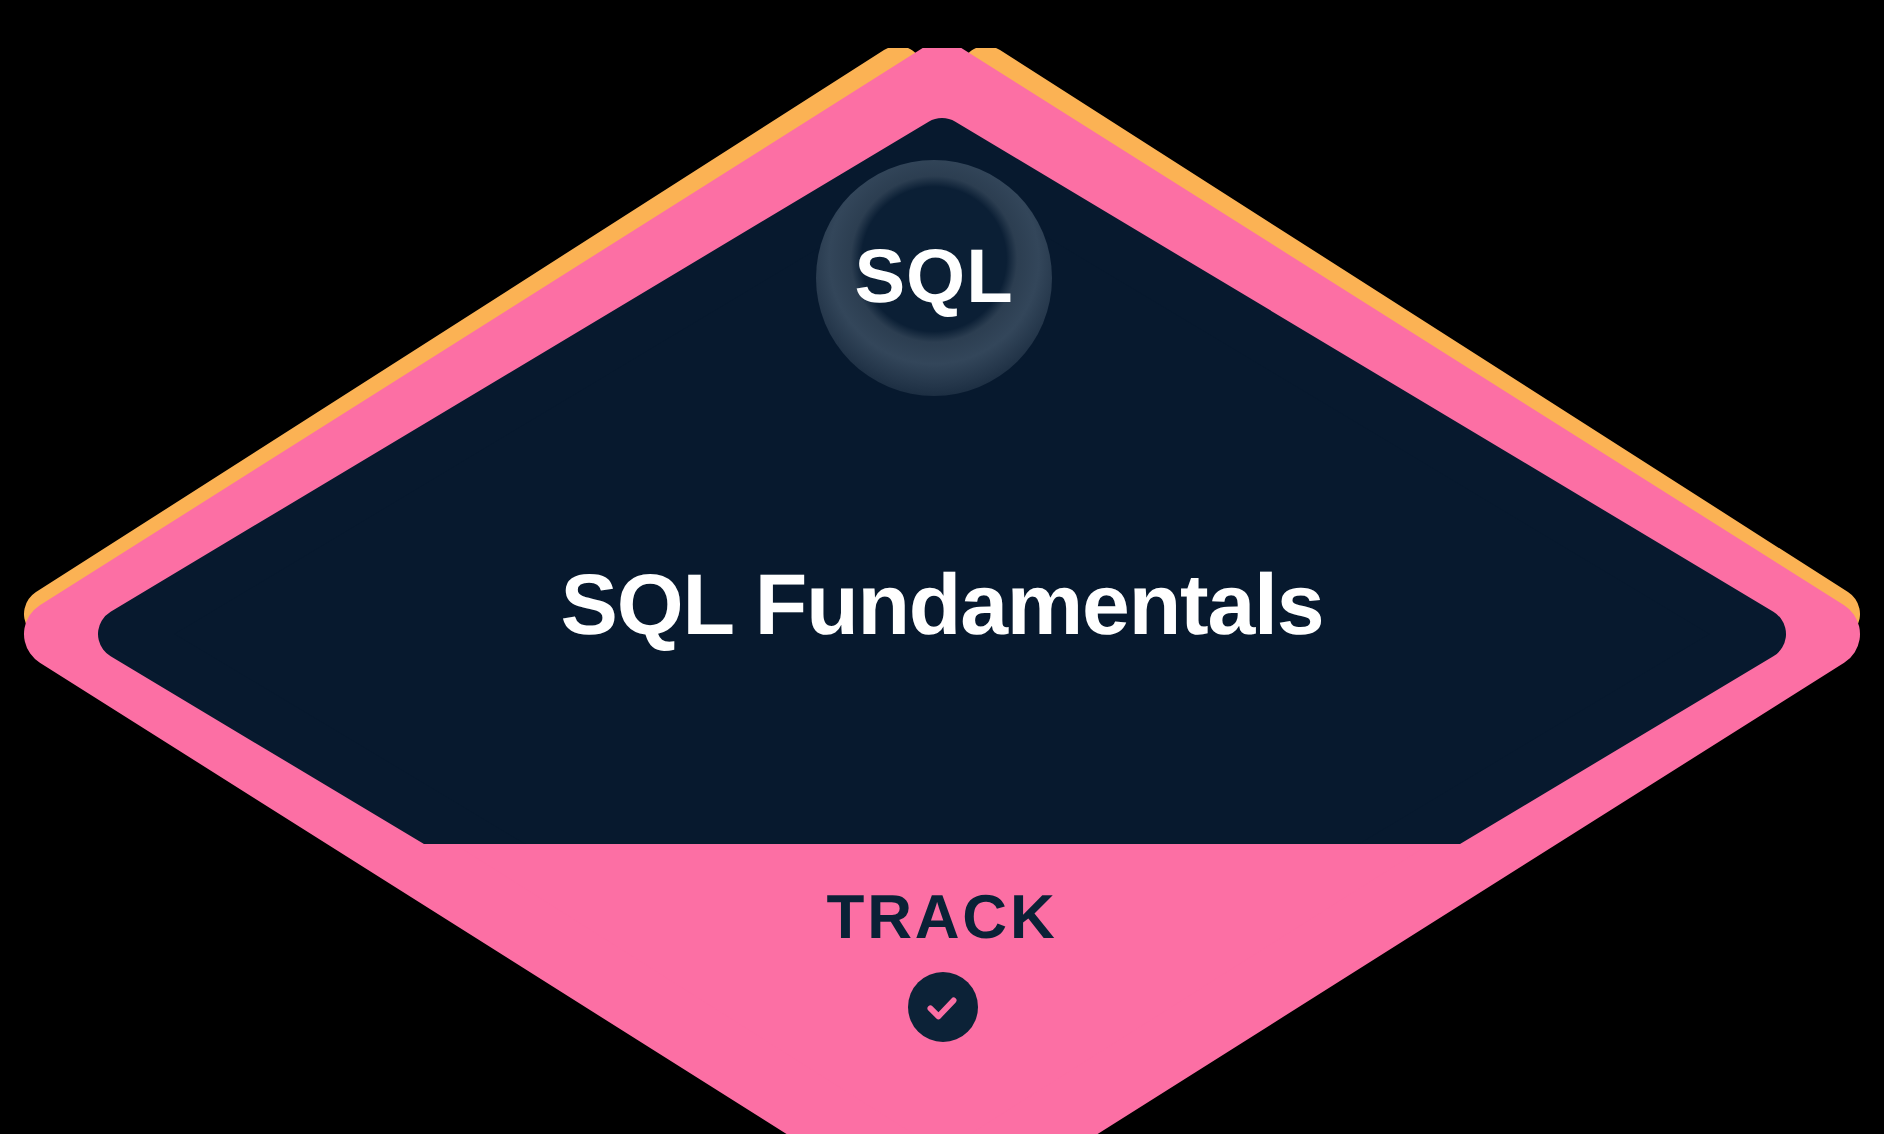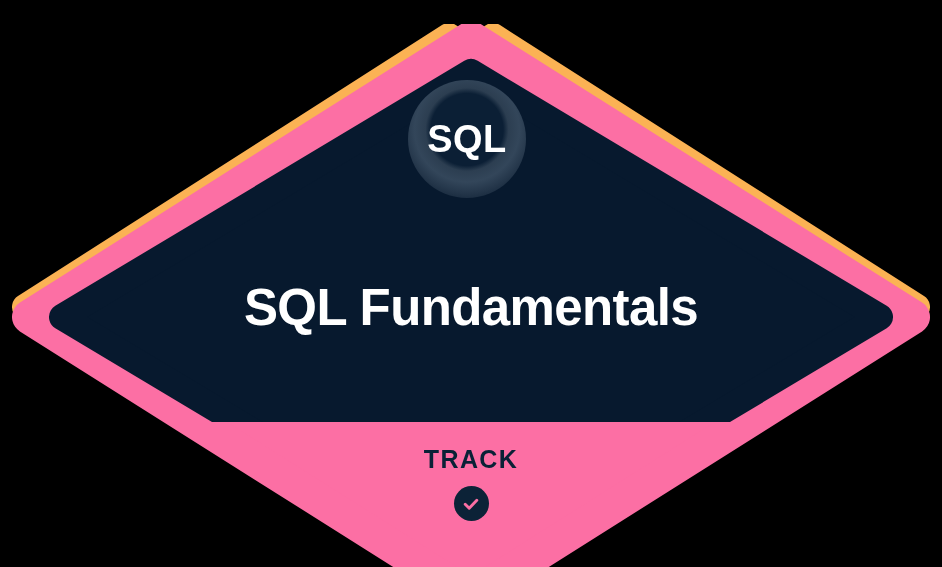--- a/index.html
+++ b/index.html
@@ -60,38 +60,38 @@
     font-family: "Liberation Sans", sans-serif;
   }
   
   #badge-title {
     position: absolute;
     left: 0;
     top: 256px;
     width: 942px;
     text-align: center;
     color: #ffffff;
-    font-size: 51px;
+    font-size: 43px;
     font-weight: bold;
     letter-spacing: -0.6px;
     line-height: 1.1;
     font-family: "Liberation Sans", sans-serif;
   }
   
   #status-block {
     position: absolute;
     left: 0;
     top: 418px;
     width: 942px;
     text-align: center;
   }
   .status-line {
     display: block;
     color: #0a2136;
-    font-size: 25px;
+    font-size: 31px;
     font-weight: bold;
     letter-spacing: 1.4px;
     line-height: 34px;
     font-family: "Liberation Sans", sans-serif;
   }
   #check-badge {
     margin: 10px auto 0 auto;
     width: 35px;
     height: 35px;
     border-radius: 50%;

